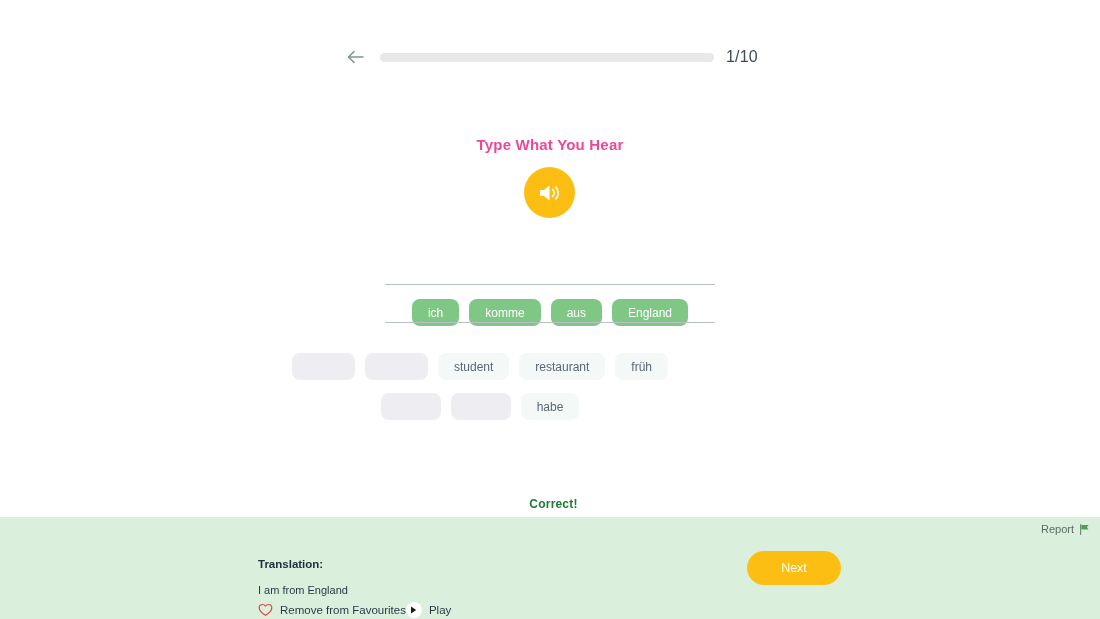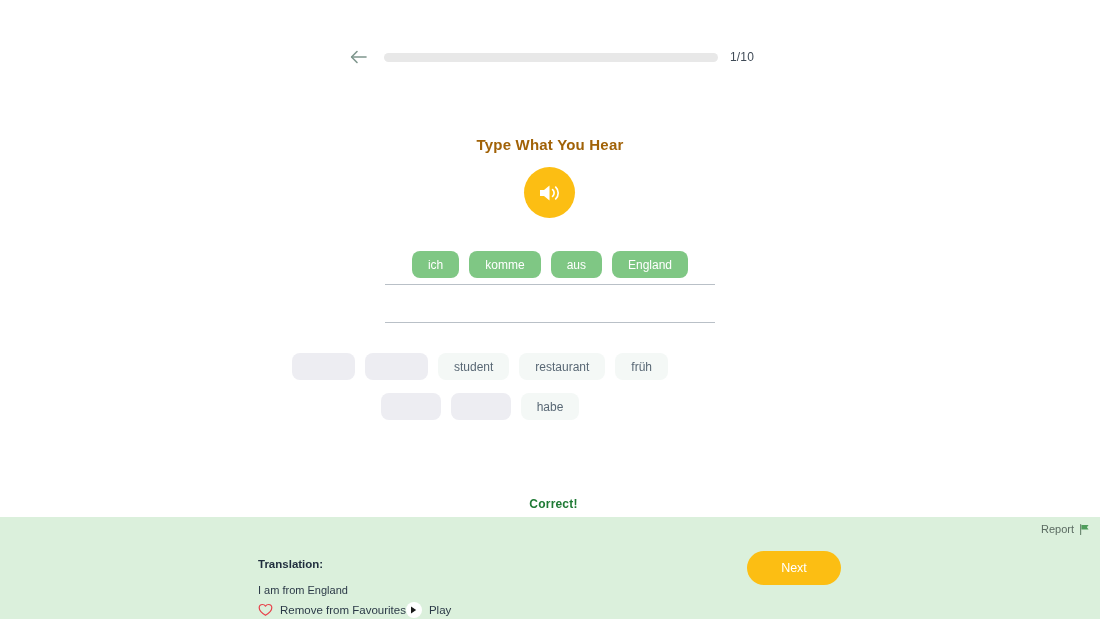--- a/index.html
+++ b/index.html
@@ -21,47 +21,48 @@
     width: 26px; height: 26px; display:flex; align-items:center; justify-content:center;
     background: none; border: none; padding: 0; cursor: pointer;
   }
   .back-btn svg { display:block; }
   .progress-track {
     width: 334px; height: 9px; border-radius: 6px; background: #e8e8e8;
     position: relative; overflow: hidden;
   }
   .progress-fill { position:absolute; left:0; top:0; height:100%; background:#d4d4d4; border-radius:6px; }
   .progress-label {
-    font-size: 12px; color: #3f4a56; letter-spacing: .2px; margin-left: 0;
+    font-size: 16px; color: #3f4a56; letter-spacing: .2px; margin-left: 0;
   }
 
   
   .exercise-title {
     position: absolute; left: 0; top: 136px; width: 1100px; text-align: center;
-    font-size: 15px; font-weight: 700; color: #a16207; letter-spacing: .2px;
+    font-size: 15px; font-weight: 700; color: #ec4899; letter-spacing: .2px;
   }
   .audio-btn {
     position: absolute; left: 524px; top: 167px;
     width: 51px; height: 51px; border-radius: 50%;
     background: #FCBE13; border: none; cursor: pointer;
     display: flex; align-items: center; justify-content: center;
     padding: 0;
   }
 
   
   .answer-row {
     position: absolute; left: 0; top: 251px; width: 1100px;
     display: flex; align-items: center; justify-content: center; gap: 10px;
   }
   .chip-green {
     background: #7fc784; color: #ffffff; border: none; cursor: pointer;
     border-radius: 8px; height: 27px; padding: 0 16px;
     font-size: 12px; font-family: "Liberation Sans", sans-serif;
     display: flex; align-items: center; justify-content: center;
     white-space: nowrap;
+    margin-top: 48px;
   }
 
   .answer-line {
     position: absolute; left: 385px; width: 330px; height: 1px; background: #b9c0c7;
   }
   .line-1 { top: 284px; }
   .line-2 { top: 322px; }
 
   
   .bank-row {

